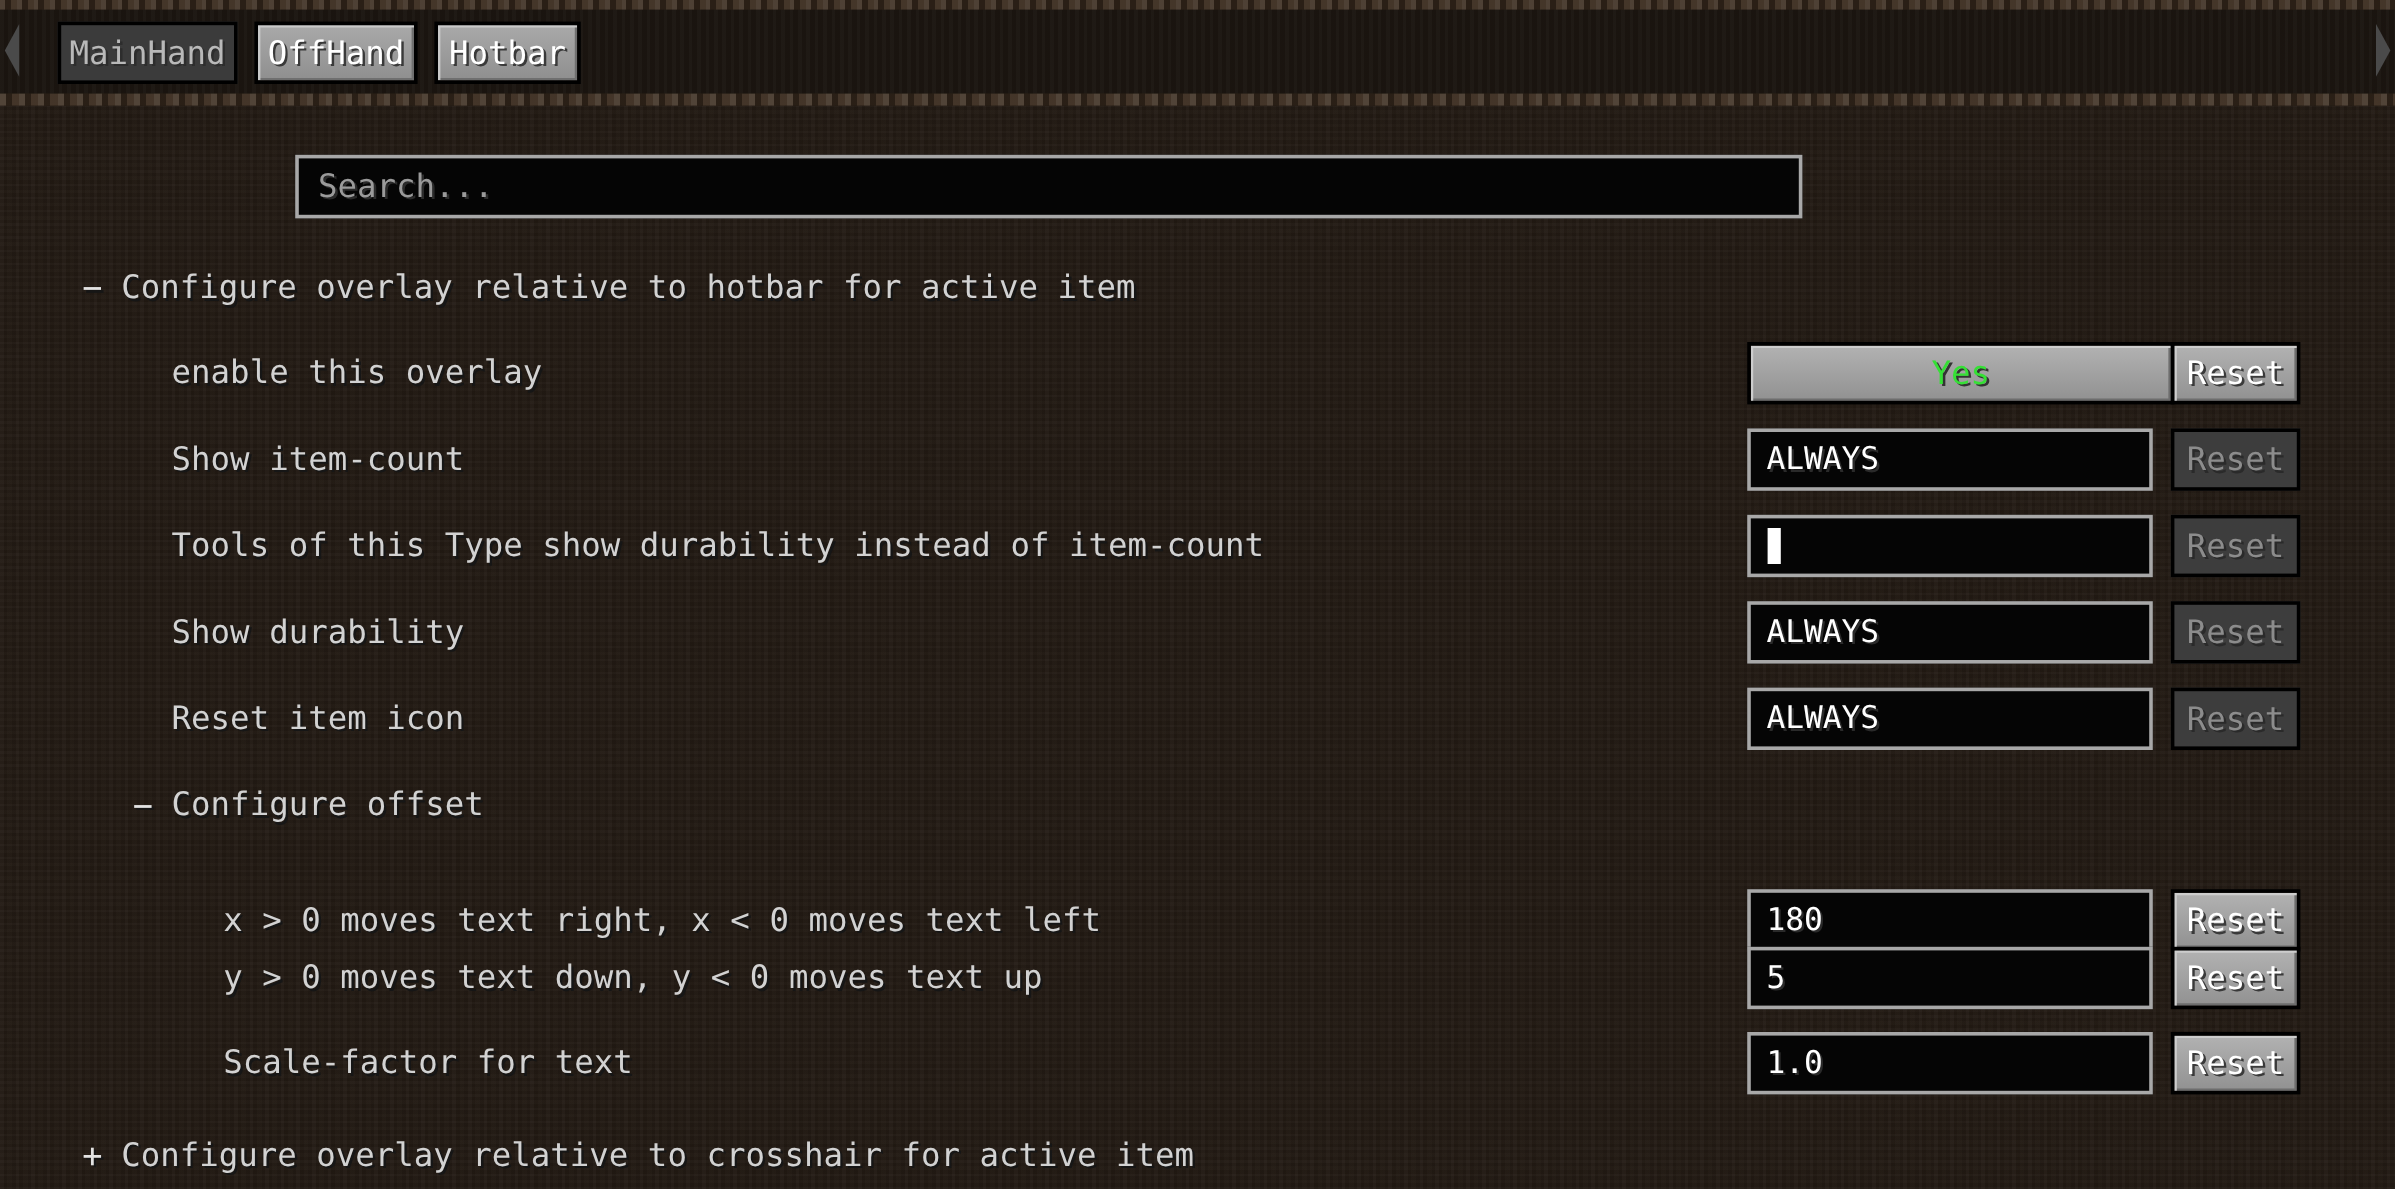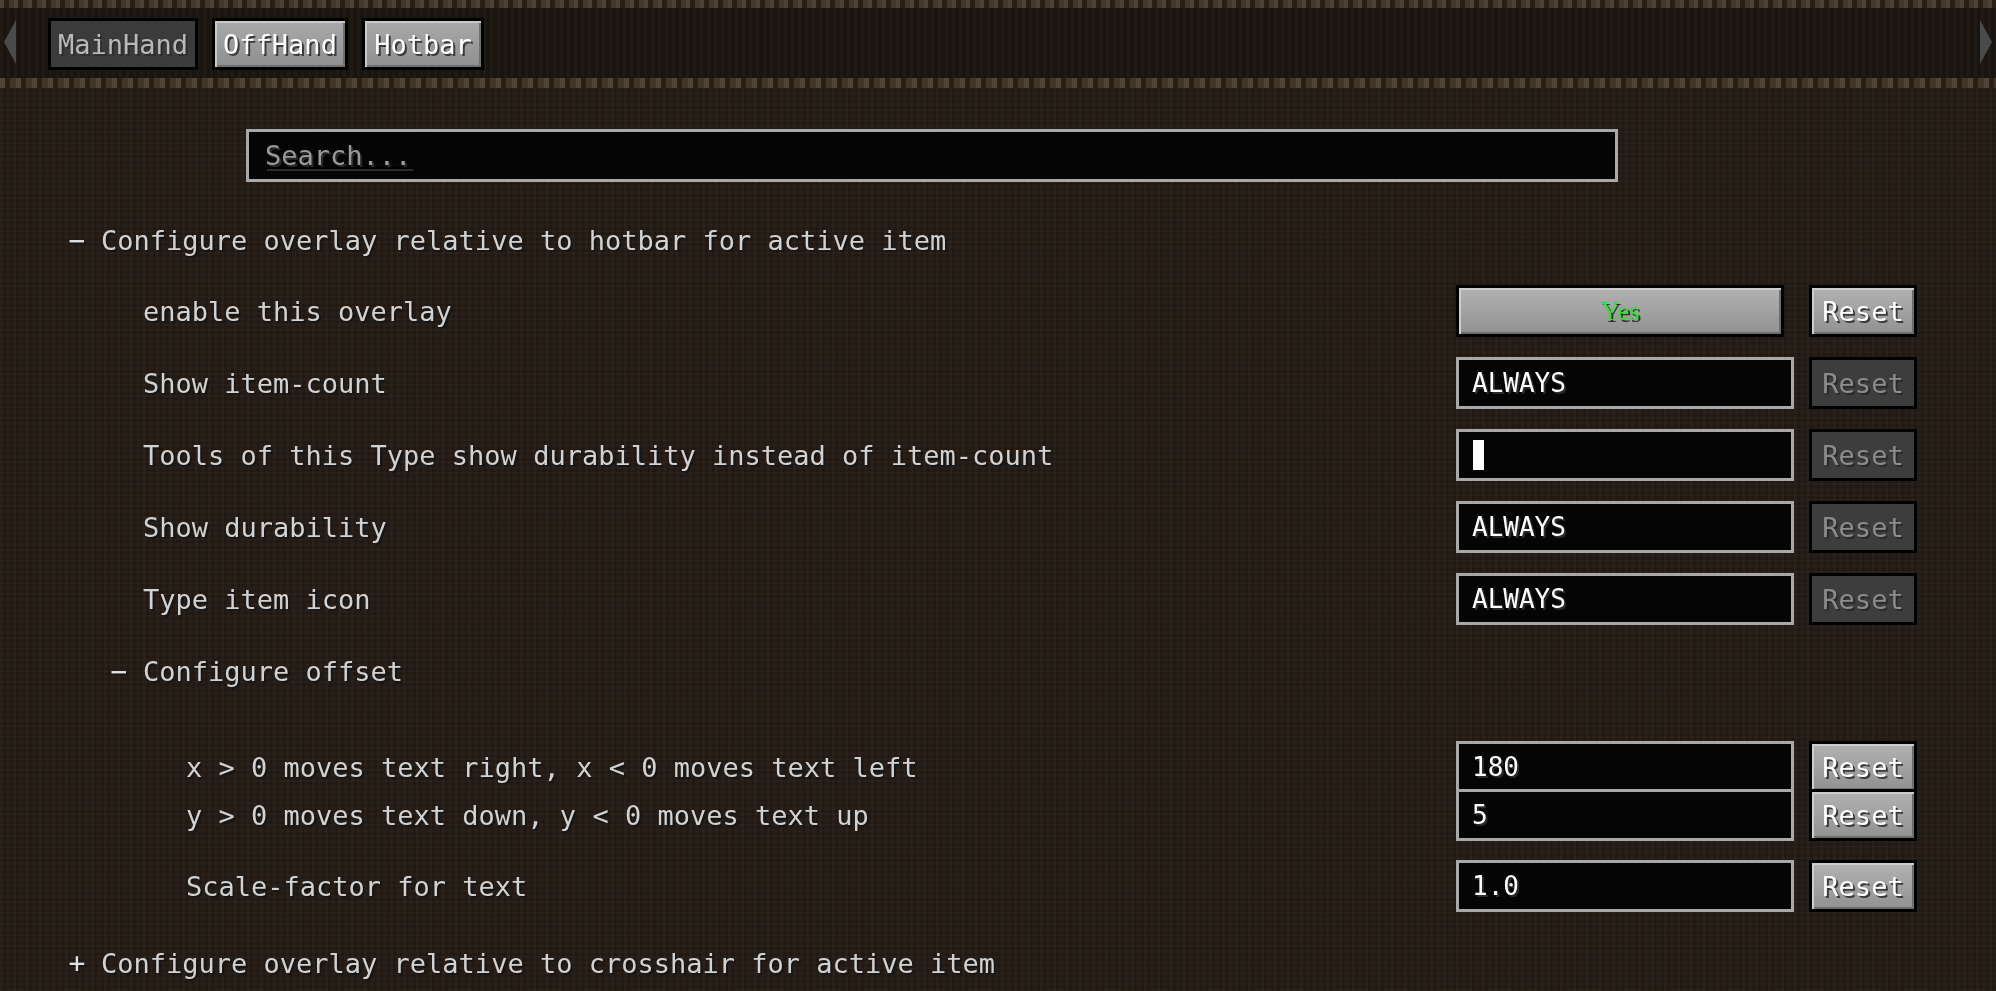--- a/index.html
+++ b/index.html
@@ -102,29 +102,28 @@
     color: #ffffff;
     text-shadow: 2px 2px 0 #3a3a3a;
     box-shadow: inset 2px 2px 0 #c9c9c9, inset -2px -2px 0 #6f6f6f;
   }
 
   
   #search-box {
     position: absolute;
     left: 246px;
     top: 129px;
-    width: 1372px;
+    width: 1256px;
     height: 53px;
     background: #050505;
     border: 3px solid #a8a8a8;
     box-sizing: border-box;
     display: flex;
     align-items: center;
     padding-left: 16px;
-    text-decoration: underline;
   }
   #search-placeholder {
     color: #9a9a9a;
     font-size: 27px;
     text-shadow: 2px 2px 0 #2a2a2a;
     user-select: none;
   }
 
   
   .row {
@@ -180,34 +179,33 @@
     width: 11px;
     height: 30px;
     background: #ffffff;
     margin-left: 1px;
     vertical-align: middle;
   }
 
   .toggle-button {
     position: absolute;
     left: 1456px;
-    width: 328px;
+    width: 356px;
     height: 52px;
     top: 50%;
     transform: translateY(-50%);
     background: linear-gradient(#b2b2b2, #919191);
     border: 3px solid #000;
     box-sizing: border-box;
     display: flex;
     align-items: center;
     justify-content: center;
     box-shadow: inset 2px 2px 0 #cdcdcd, inset -2px -2px 0 #6d6d6d;
     font-size: 27px;
     text-shadow: 2px 2px 0 #333;
-    font-family: Liberation Serif, serif;
   }
   .toggle-button .yes-text { color: #35e035; }
 
   .reset-button {
     position: absolute;
     left: 1809px;
     width: 108px;
     height: 52px;
     top: 50%;
     transform: translateY(-50%);
@@ -296,21 +294,21 @@
         <div class="reset-button disabled">Reset</div>
       </div>
       <div class="row" style="top: 499px;">
         <div class="row-label" style="left: 143px;">Show durability</div>
         <div class="value-field">
           <span>ALWAYS</span>
         </div>
         <div class="reset-button disabled">Reset</div>
       </div>
       <div class="row" style="top: 571px;">
-        <div class="row-label" style="left: 143px;">Type item icon</div>
+        <div class="row-label" style="left: 143px;">Reset item icon</div>
         <div class="value-field">
           <span>ALWAYS</span>
         </div>
         <div class="reset-button disabled">Reset</div>
       </div>
       <div class="row" style="top: 643px;">
         <div class="toggle-marker" style="left: 108px;">−</div>
         <div class="row-label" style="left: 143px;">Configure offset</div>
       </div>
       <div class="row" style="top: 739px; padding-left: 24px;">

